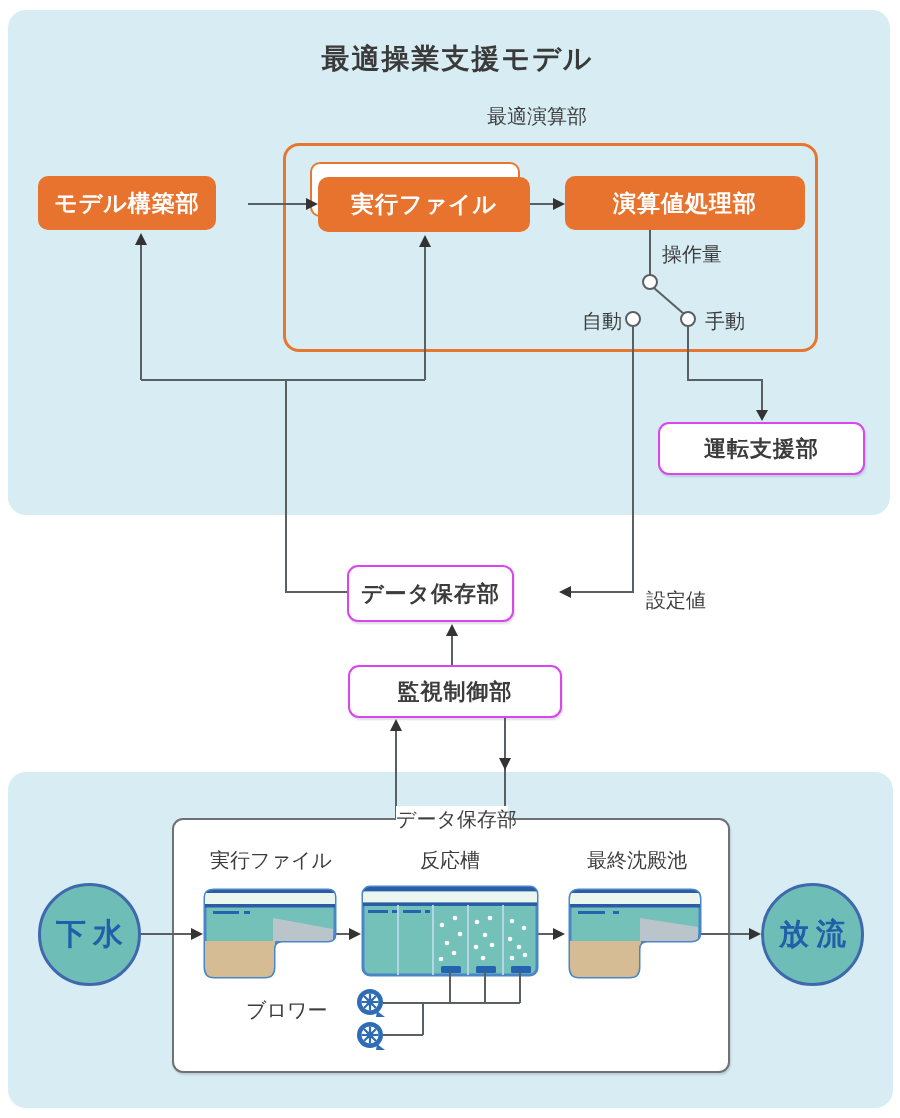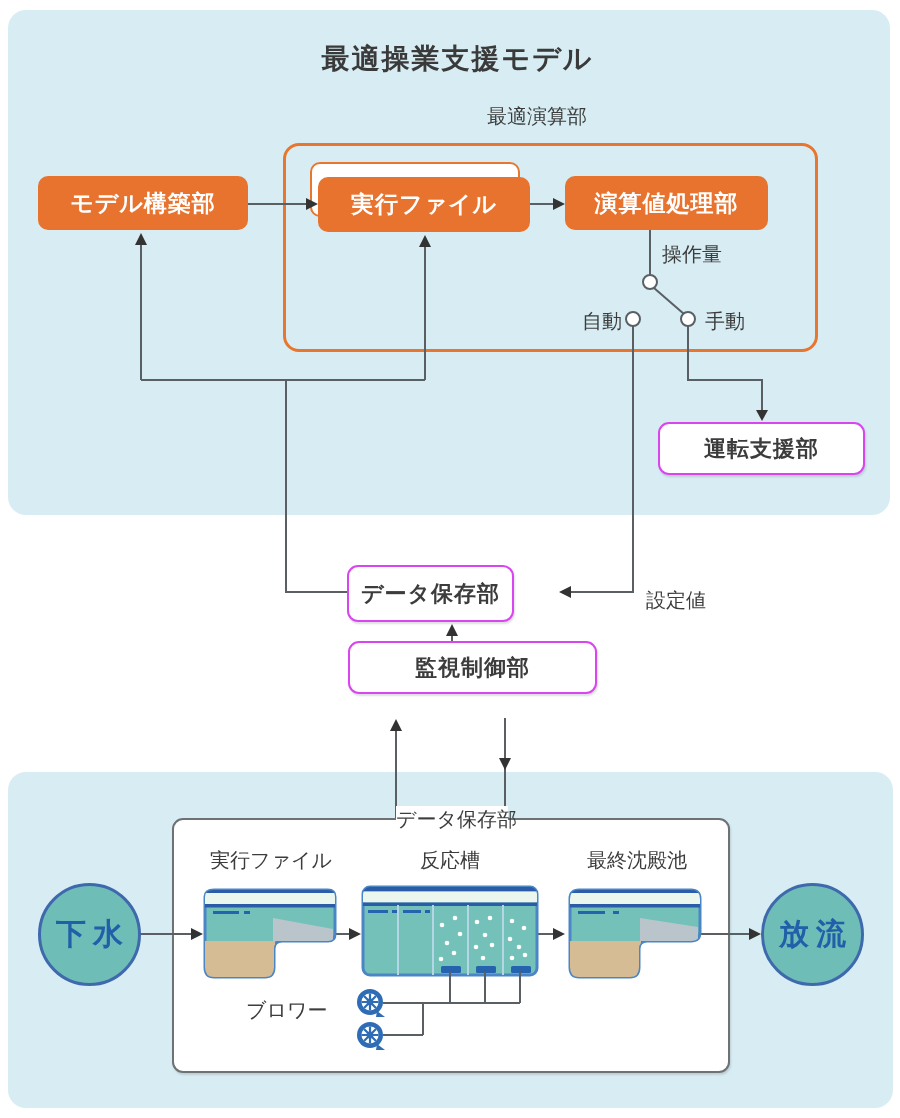--- a/index.html
+++ b/index.html
@@ -27,28 +27,28 @@
     border:3px solid #e8762e; border-radius:16px; z-index:1; }
 
   
   .obox { position:absolute; background:#e8732e; border-radius:10px; z-index:3;
     display:flex; align-items:center; justify-content:center;
     color:#ffffff; font-size:23px; font-weight:bold; letter-spacing:1px; }
   .wbox { position:absolute; background:#ffffff; border:2px solid #d946ef; border-radius:11px;
     z-index:3; display:flex; align-items:center; justify-content:center;
     color:#3c3c3c; font-size:22px; font-weight:bold; letter-spacing:1px;
     box-shadow:1px 2px 2px rgba(60,70,80,0.18); }
-  #box-model-building { left:38px; top:176px; width:210px; height:54px; }
+  #box-model-building { left:38px; top:176px; width:178px; height:54px; }
   #box-exec-back { position:absolute; left:310px; top:162px; width:210px; height:55px;
     background:#ffffff; border:2px solid #e8762e; border-radius:10px; z-index:2; }
   #box-exec-file { left:318px; top:177px; width:212px; height:55px; }
-  #box-calc-value { left:565px; top:176px; width:203px; height:54px; }
+  #box-calc-value { left:565px; top:176px; width:240px; height:54px; }
   #box-op-support { left:658px; top:422px; width:207px; height:53px; }
   #box-data-storage { left:347px; top:565px; width:167px; height:57px; }
-  #box-monitoring { left:348px; top:641px; width:249px; height:53px; }
+  #box-monitoring { left:348px; top:665px; width:214px; height:53px; }
 
   
   #facility-box { position:absolute; left:172px; top:818px; width:558px; height:255px;
     background:#ffffff; border:2px solid #6e7275; border-radius:11px; z-index:1;
     box-shadow:1px 2px 2px rgba(60,70,80,0.18); }
   #facility-label { left:396px; top:806px; width:112px; text-align:center;
     background:#ffffff; z-index:3; }
   .tank-label { position:absolute; top:847px; text-align:center; z-index:3;
     color:#3c3c3c; font-size:20px; }
   #primary-label { left:206px; width:130px; }

